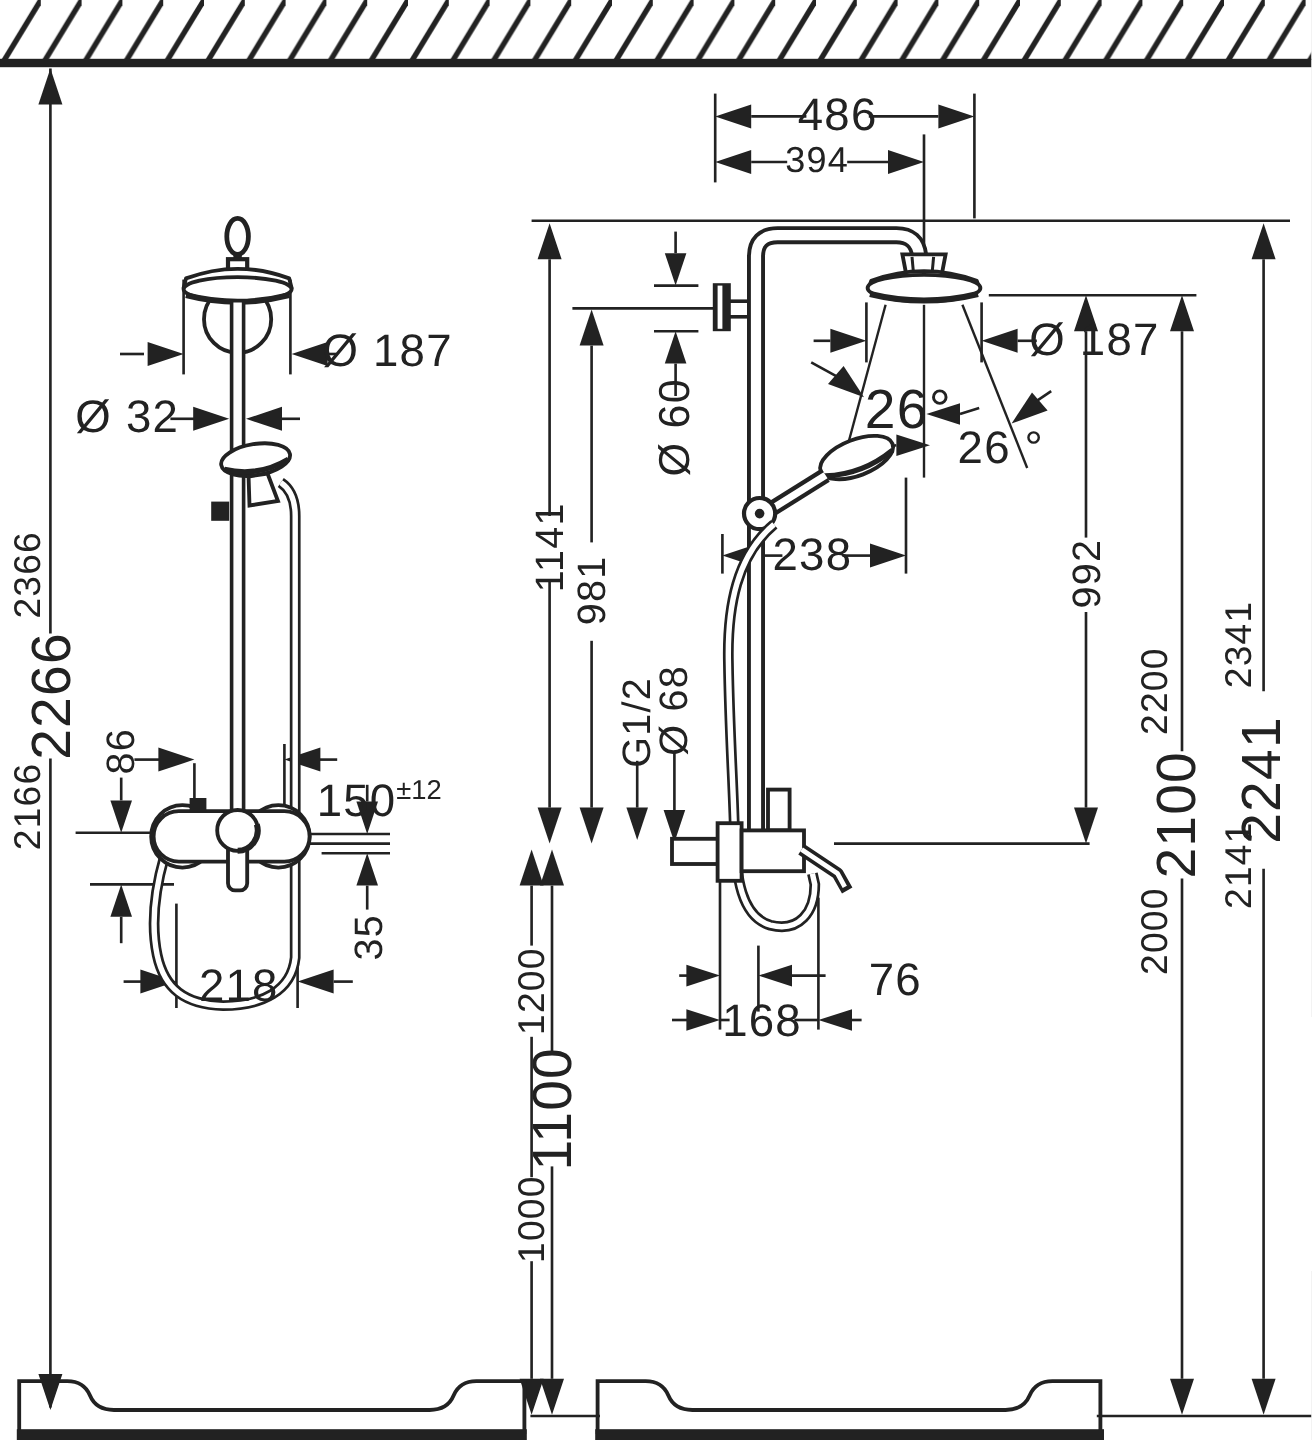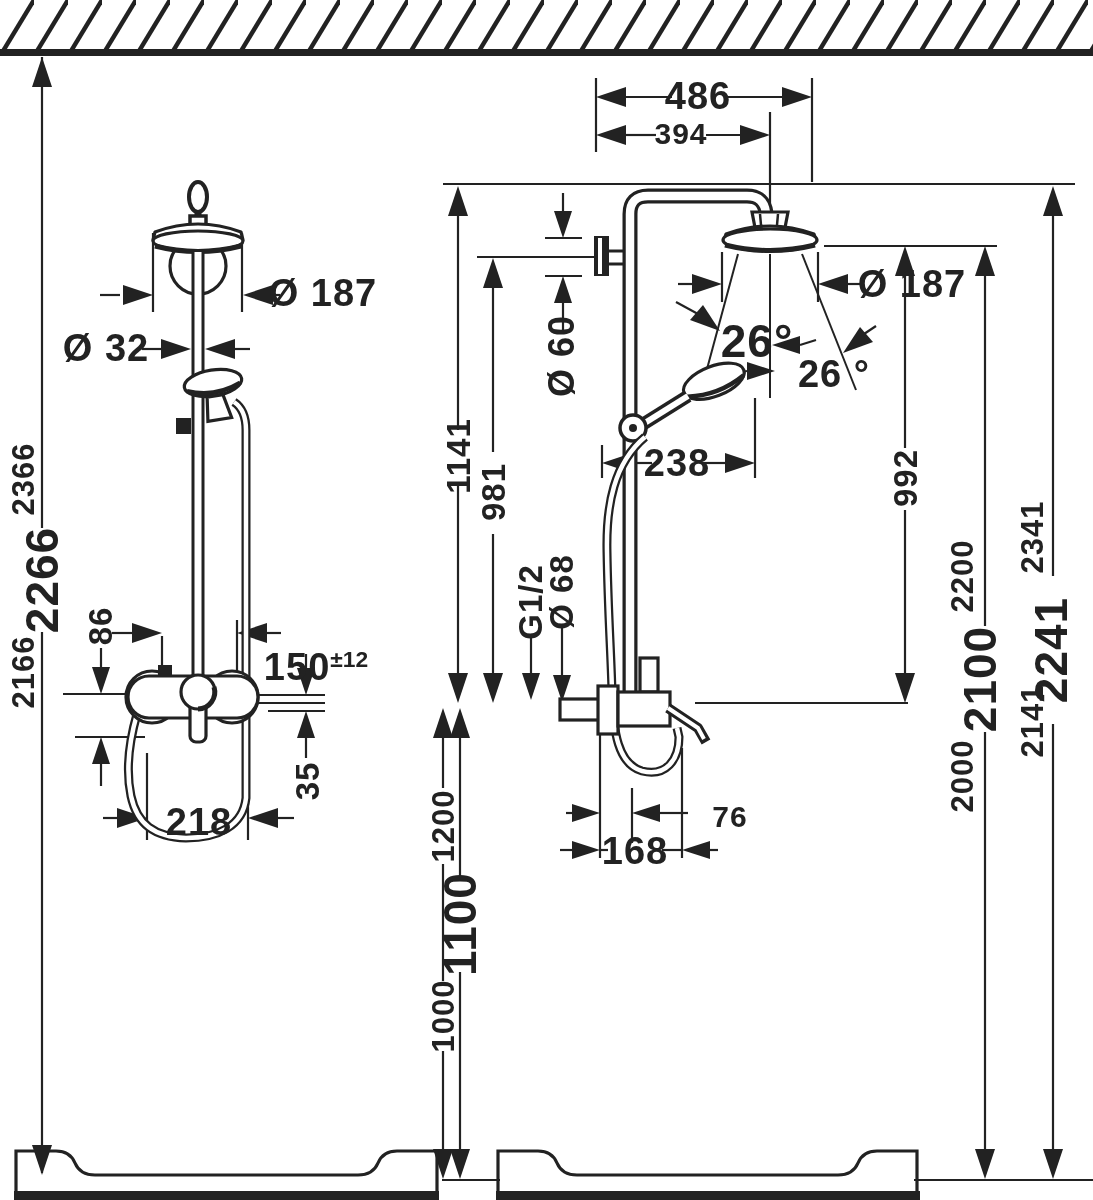--- a/index.html
+++ b/index.html
@@ -1,19 +1,19 @@
 <!DOCTYPE html>
 <html><head>
 <meta charset="utf-8">
 <style>
   html,body{margin:0;padding:0;background:#e8e8e8;}
   #stage{position:relative;width:1093px;height:1200px;background:#ffffff;overflow:hidden;
          font-family:"Liberation Sans", sans-serif;}
   #drawing{position:absolute;left:0;top:0;width:1093px;height:1200px;}
-  #labels-layer{position:absolute;left:0;top:0;width:1093px;height:1200px;pointer-events:none;font-weight:bold;}
+  #labels-layer{position:absolute;left:0;top:0;width:1093px;height:1200px;pointer-events:none;}
   .dim-label{position:absolute;color:#222;white-space:nowrap;letter-spacing:1px;
              transform:translate(-50%,-50%);line-height:1;}
   .dim-label.rot{transform:translate(-50%,-50%) rotate(-90deg);}
   .dim-label sup{font-size:0.6em;letter-spacing:0;}
 </style>
 </head>
 <body>
 
 <div id="stage">
 <svg id="drawing" viewBox="0 0 1093 1200" xmlns="http://www.w3.org/2000/svg">
@@ -284,21 +284,21 @@
       <span class="dim-label" style="left: 698px; top: 96px; font-size: 38px;">486</span>
       <span class="dim-label" style="left: 681px; top: 134px; font-size: 30px;">394</span>
       <span class="dim-label" style="left: 323px; top: 293px; font-size: 38px;">Ø 187</span>
       <span class="dim-label" style="left: 106px; top: 348px; font-size: 38px;">Ø 32</span>
       <span class="dim-label" style="left: 316px; top: 631px; font-size: 38px; margin-top: 36px;">150<sup>±12</sup></span>
       <span class="dim-label" style="left: 199px; top: 822px; font-size: 38px;">218</span>
       <span class="dim-label" style="left: 912px; top: 284px; font-size: 38px;">Ø 187</span>
       <span class="dim-label" style="left: 757px; top: 341px; font-size: 46px;">26°</span>
       <span class="dim-label" style="left: 818px; top: 374px; font-size: 38px; margin-left: 16px;">26 °</span>
       <span class="dim-label" style="left: 677px; top: 463px; font-size: 38px;">238</span>
-      <span class="dim-label" style="left: 730px; top: 817px; font-size: 30px;">76</span>
+      <span class="dim-label" style="left: 746px; top: 817px; font-size: 38px;">76</span>
       <span class="dim-label" style="left: 635px; top: 851px; font-size: 38px;">168</span>
       <span class="dim-label rot" style="left: 23px; top: 479px; font-size: 31px;">2366</span>
       <span class="dim-label rot" style="left: 42px; top: 580px; font-size: 46px;">2266</span>
       <span class="dim-label rot" style="left: 23px; top: 672px; font-size: 31px;">2166</span>
       <span class="dim-label rot" style="left: 100px; top: 626px; font-size: 33px;">86</span>
       <span class="dim-label rot" style="left: 307px; top: 781px; font-size: 33px;">35</span>
       <span class="dim-label rot" style="left: 562px; top: 356px; font-size: 36px;">Ø 60</span>
       <span class="dim-label rot" style="left: 458px; top: 456px; font-size: 33px;">1141</span>
       <span class="dim-label rot" style="left: 493px; top: 492px; font-size: 33px;">981</span>
       <span class="dim-label rot" style="left: 530px; top: 602px; font-size: 33px;">G1/2</span>

